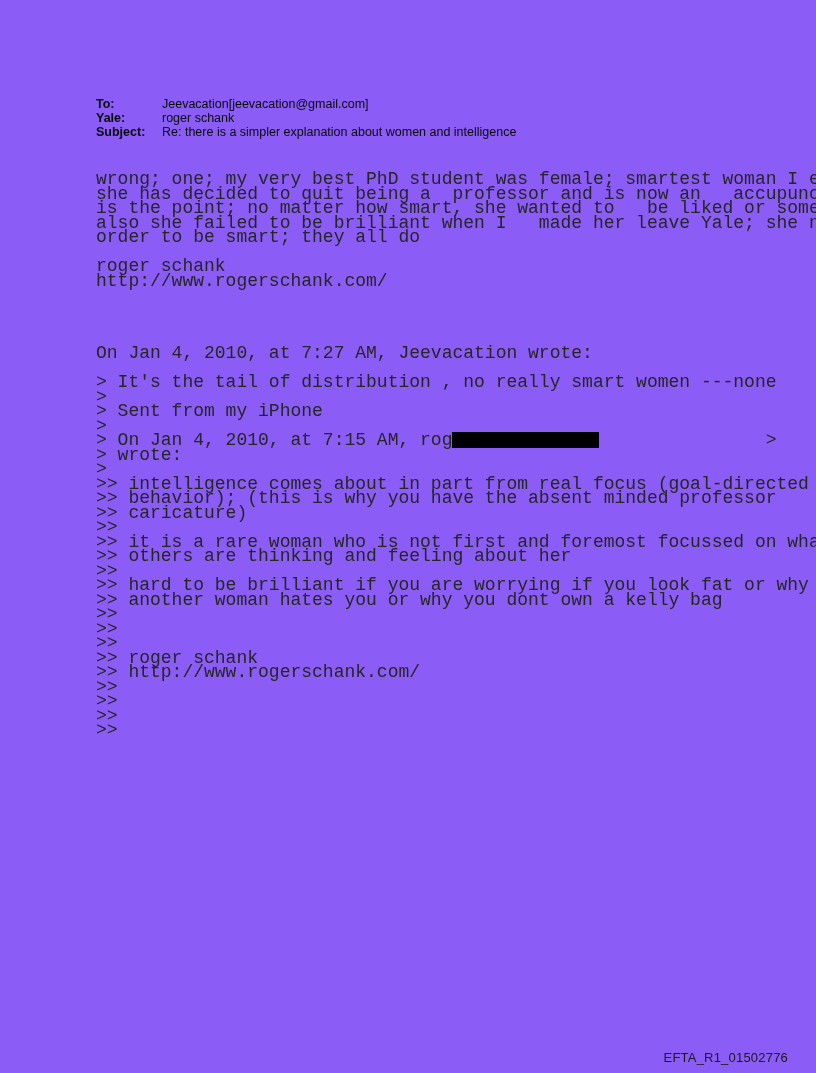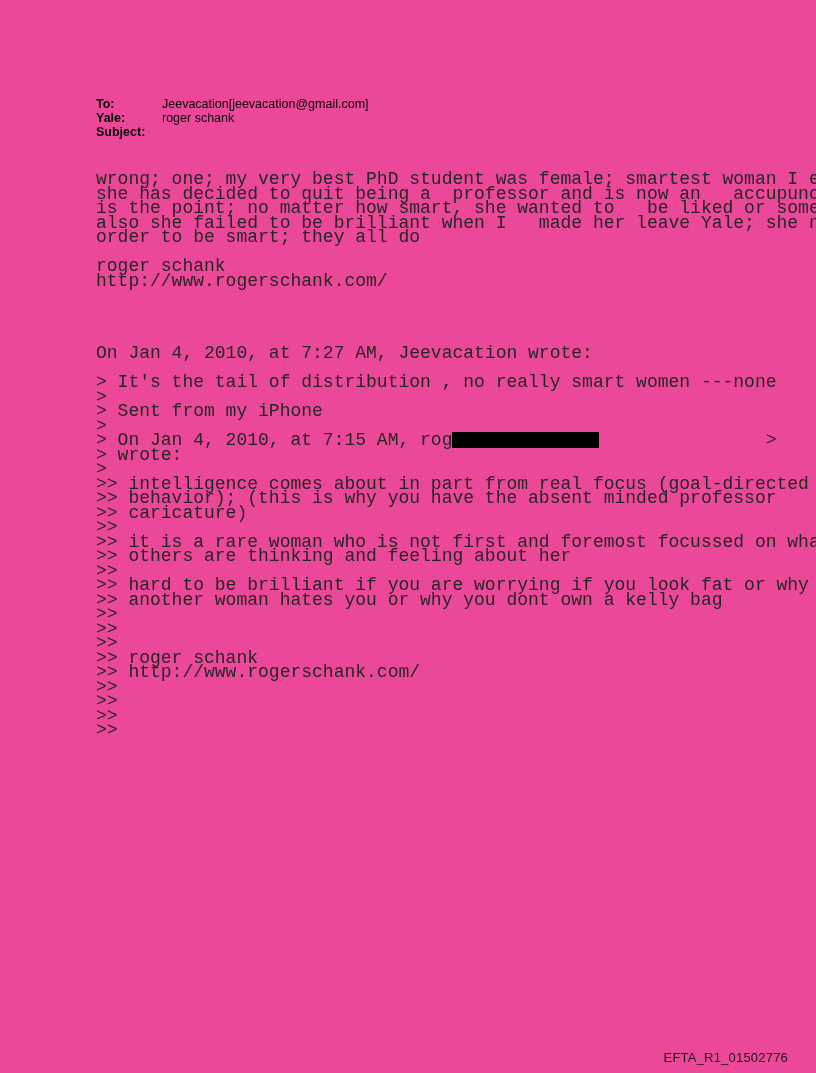--- a/index.html
+++ b/index.html
@@ -7,21 +7,21 @@
     width: 816px;
     height: 1073px;
     background: #ffffff;
     position: relative;
     font-family: "Liberation Sans", sans-serif;
     overflow: hidden;
   }
   .page {
     position: absolute;
     inset: 0;
-    background: #ec4899;
+    background: #8b5cf6;
     padding-left: 26px;
   }
   .email-header {
     position: absolute;
     left: 96px;
     top: 97px;
     font-size: 12.5px;
     line-height: 14px;
     color: #0a0a0a;
   }
@@ -70,20 +70,21 @@
     <div class="hrow">
       <span class="hlabel">To:</span>
       <span class="hvalue">Jeevacation[jeevacation@gmail.com]</span>
     </div>
     <div class="hrow">
       <span class="hlabel">Yale:</span>
       <span class="hvalue">roger schank</span>
     </div>
     <div class="hrow">
       <span class="hlabel">Subject:</span>
+      <span class="hvalue">Re: there is a simpler explanation about women and intelligence</span>
     </div>
   </div>
 
   <pre class="email-body">wrong; one; my very best PhD student was female; smartest woman I ever   knew;
 she has decided to quit being a  professor and is now an   accupuncturist; that
 is the point; no matter how smart, she wanted to   be liked or some such crap;
 also she failed to be brilliant when I   made her leave Yale; she needed a man in
 order to be smart; they all do
 
 roger schank

